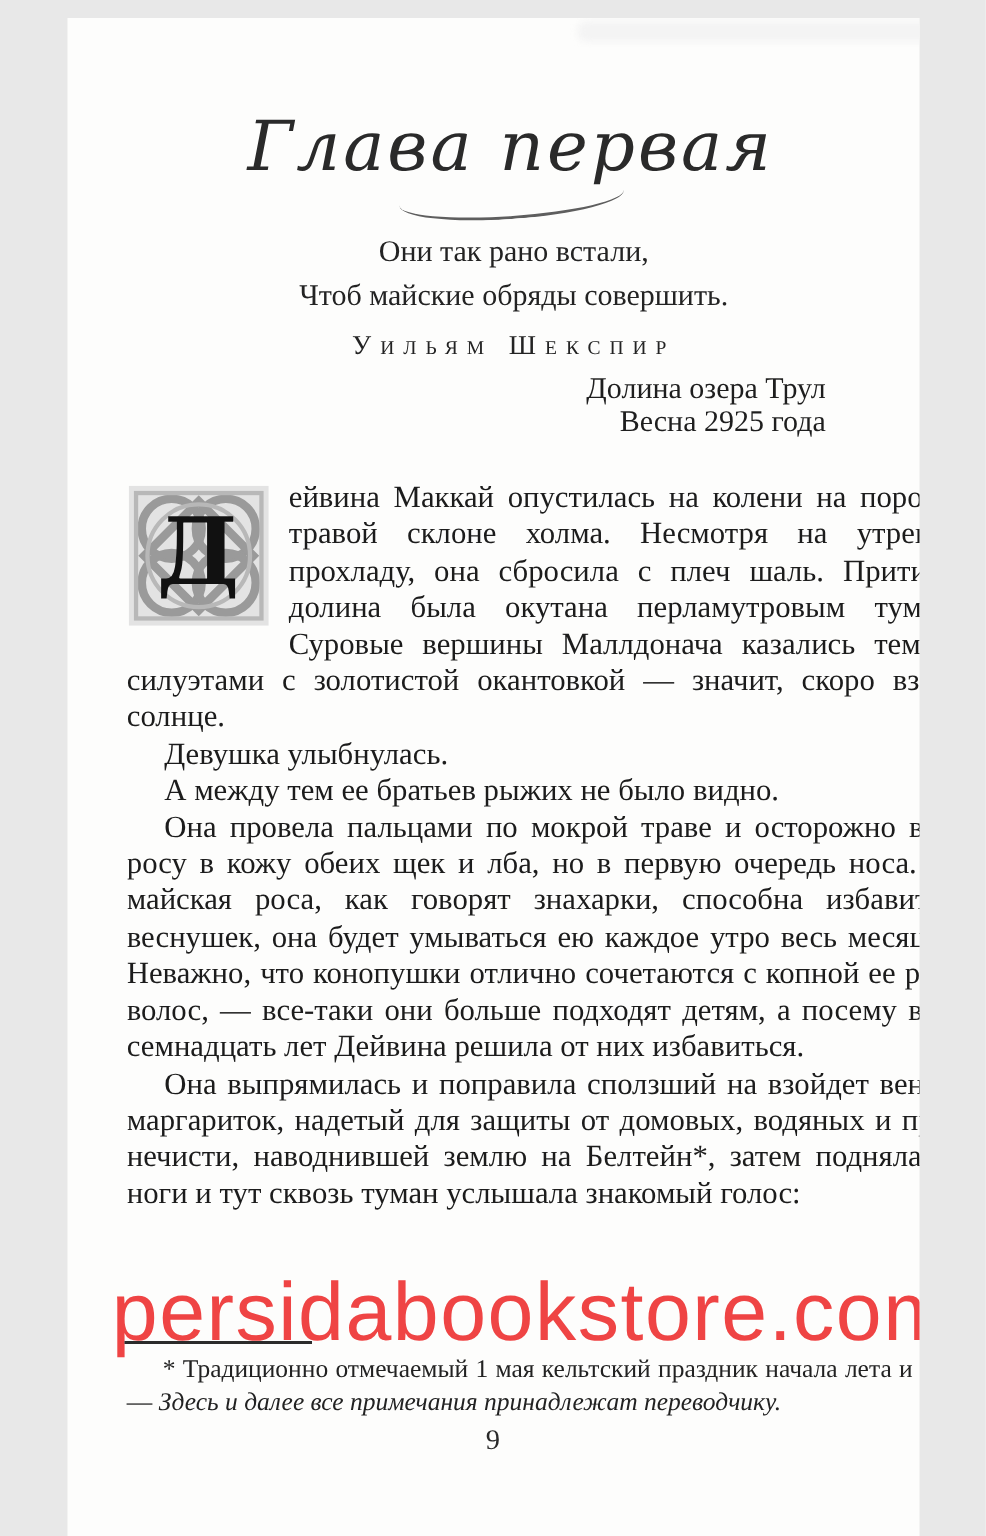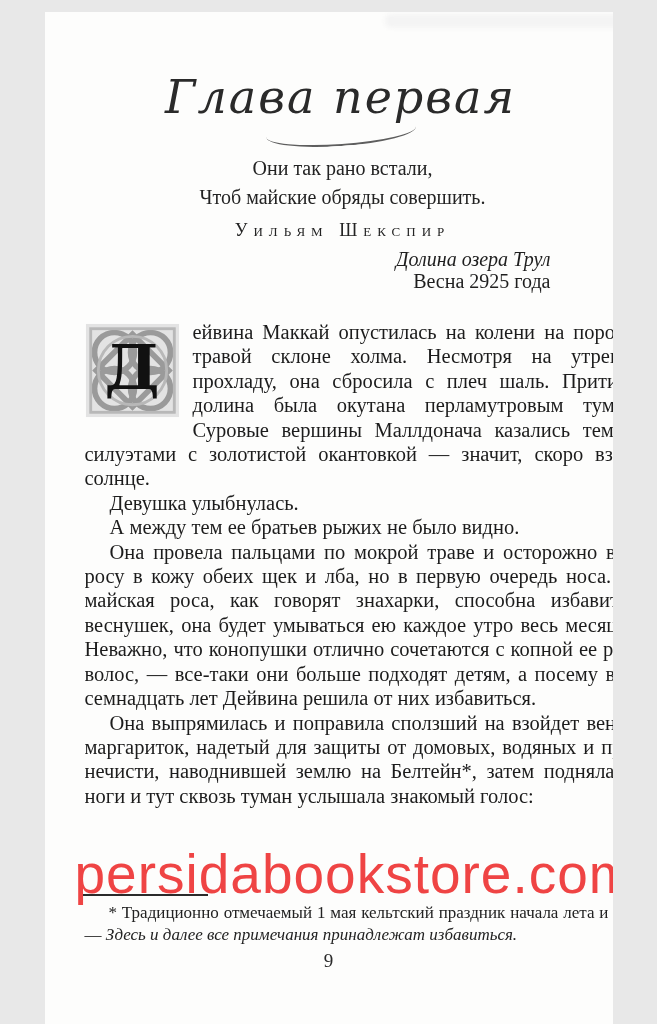--- a/index.html
+++ b/index.html
@@ -50,21 +50,21 @@
     font-size:18px;
     font-variant:small-caps;
     letter-spacing:6px;
   }
   .dateline{
     position:absolute;top:236px;right:62px;
     text-align:right;
     font-size:20px;
     line-height:22px;
   }
-  .dateline-place{font-style:italic;}
+  .dateline-place{}
   .watermark{
     position:absolute;top:830px;left:30px;width:620px;
     font-family:"Liberation Sans", sans-serif;
     font-size:55px;
     letter-spacing:1px;
     color:#ef4444;
     white-space:nowrap;
     user-select:none;
   }
   .body-text{
@@ -154,17 +154,17 @@
           <span class="dropcap-letter">Д</span>
         </span><span class="">ейвина Маккай опустилась на колени на поросшем травой склоне холма. Несмотря на утреннюю прохладу, она сбросила с плеч шаль. Притихшая долина была окутана перламутровым туманом. Суровые вершины Маллдонача казались темными силуэтами с золотистой окантовкой — значит, скоро взойдет солнце.</span></p>
       <p><span class="">Девушка улыбнулась.</span></p>
       <p><span class="">А между тем ее братьев рыжих не было видно.</span></p>
       <p><span class="">Она провела пальцами по мокрой траве и осторожно втерла росу в кожу обеих щек и лба, но в первую очередь носа. Если майская роса, как говорят знахарки, способна избавить от веснушек, она будет умываться ею каждое утро весь месяц май. Неважно, что конопушки отлично сочетаются с копной ее рыжих волос, — все-таки они больше подходят детям, а посему в свои семнадцать лет Дейвина решила от них избавиться.</span></p>
       <p><span class="">Она выпрямилась и поправила сползший на взойдет венок из маргариток, надетый для защиты от домовых, водяных и прочей нечисти, наводнившей землю на Белтейн*, затем поднялась на ноги и тут сквозь туман услышала знакомый голос:</span></p>
     </div>
 
   <div class="footnote-rule"></div>
 
-  <div class="footnote" id="footnote"><span class="">* Традиционно отмечаемый 1 мая кельтский праздник начала лета и любви. — </span><span class="italic">Здесь и далее все примечания принадлежат избавиться.</span></div>
+  <div class="footnote" id="footnote"><span class="">* Традиционно отмечаемый 1 мая кельтский праздник начала лета и любви. — </span><span class="italic">Здесь и далее все примечания принадлежат переводчику.</span></div>
 
   <div class="page-number">9</div>
 
 </div>
 
 </body></html>

